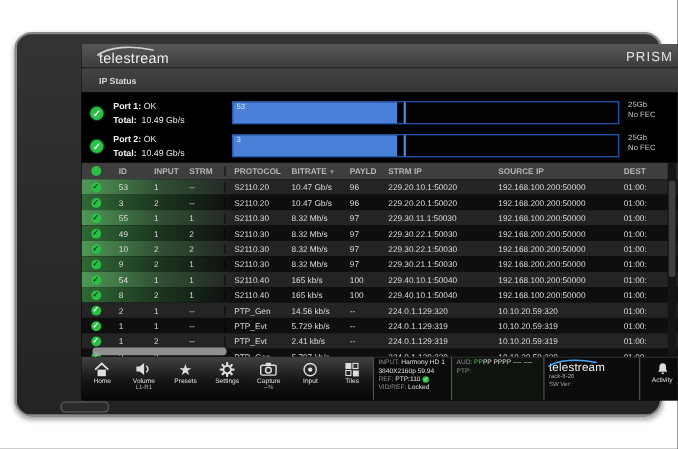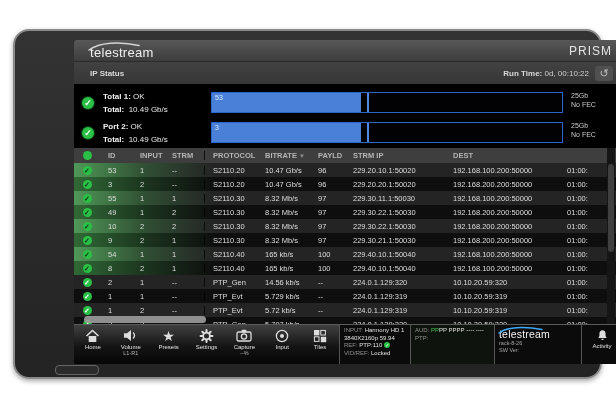--- a/index.html
+++ b/index.html
@@ -101,32 +101,28 @@
         <svg class="swoosh" width="54" height="10" viewBox="0 0 54 10">
             <path d="M1 9 C 11 1.5, 31 0, 51 4.5" stroke="#d2d2d2" stroke-width="1.5" fill="none" stroke-linecap="round"></path>
           </svg>
         <span>telestream</span>
       </div>
       <div class="model">PRISM</div>
     </div>
 
     <div class="statusbar">
       <div class="sb-title">IP Status</div>
-      <div class="sb-right">
-        <div class="runtime"><b>Run Time:</b> <span>0d, 00:10:22</span></div>
-        <div class="refresh-btn">↺</div>
-      </div>
     </div>
 
     <div class="content">
 
       <div class="port-row first">
         <span class="pchk chk big">✓</span>
         <div class="ptext">
-          <b>Total 1:</b> <span>OK</span><br>
+          <b>Port 1:</b> <span>OK</span><br>
           <b>Total:</b>&nbsp; <span>10.49 Gb/s</span>
         </div>
         <div class="pbar">
           <div class="pbar-fill" style="width: 42.5%;"></div>
           <div class="pbar-tick" style="left: 44.3%;"></div>
           <div class="pbar-label">53</div>
         </div>
         <div class="pside">
           <span>25Gb</span><br>
           <span>No FEC</span>
@@ -152,20 +148,21 @@
 
       <div class="thead">
         <div class="cell chk-cell"><span class="dot"></span></div>
         <div class="cell">ID</div>
         <div class="cell">INPUT</div>
         <div class="cell">STRM</div>
         <div class="cell">PROTOCOL</div>
         <div class="cell"><span>BITRATE</span><span class="sort">▼</span></div>
         <div class="cell">PAYLD</div>
         <div class="cell">STRM IP</div>
+        <div class="cell">SOURCE IP</div>
         <div class="cell">DEST</div>
       </div>
       <div>
           <div class="trow odd green">
             <div class="cell chk-cell"><span class="chk small dark">✓</span></div>
             <div class="cell">53</div>
             <div class="cell">1</div>
             <div class="cell">--</div>
             <div class="cell">S2110.20</div>
             <div class="cell">10.47 Gb/s</div>
@@ -281,21 +278,21 @@
             <div class="cell">224.0.1.129:319</div>
             <div class="cell">10.10.20.59:319</div>
             <div class="cell">01:00:</div>
           </div>
           <div class="trow odd">
             <div class="cell chk-cell"><span class="chk small">✓</span></div>
             <div class="cell">1</div>
             <div class="cell">2</div>
             <div class="cell">--</div>
             <div class="cell">PTP_Evt</div>
-            <div class="cell">5.72 kb/s</div>
+            <div class="cell">2.41 kb/s</div>
             <div class="cell">--</div>
             <div class="cell">224.0.1.129:319</div>
             <div class="cell">10.10.20.59:319</div>
             <div class="cell">01:00:</div>
           </div>
           <div class="trow even">
             <div class="cell chk-cell"><span class="chk small">✓</span></div>
             <div class="cell">2</div>
             <div class="cell">2</div>
             <div class="cell">--</div>

